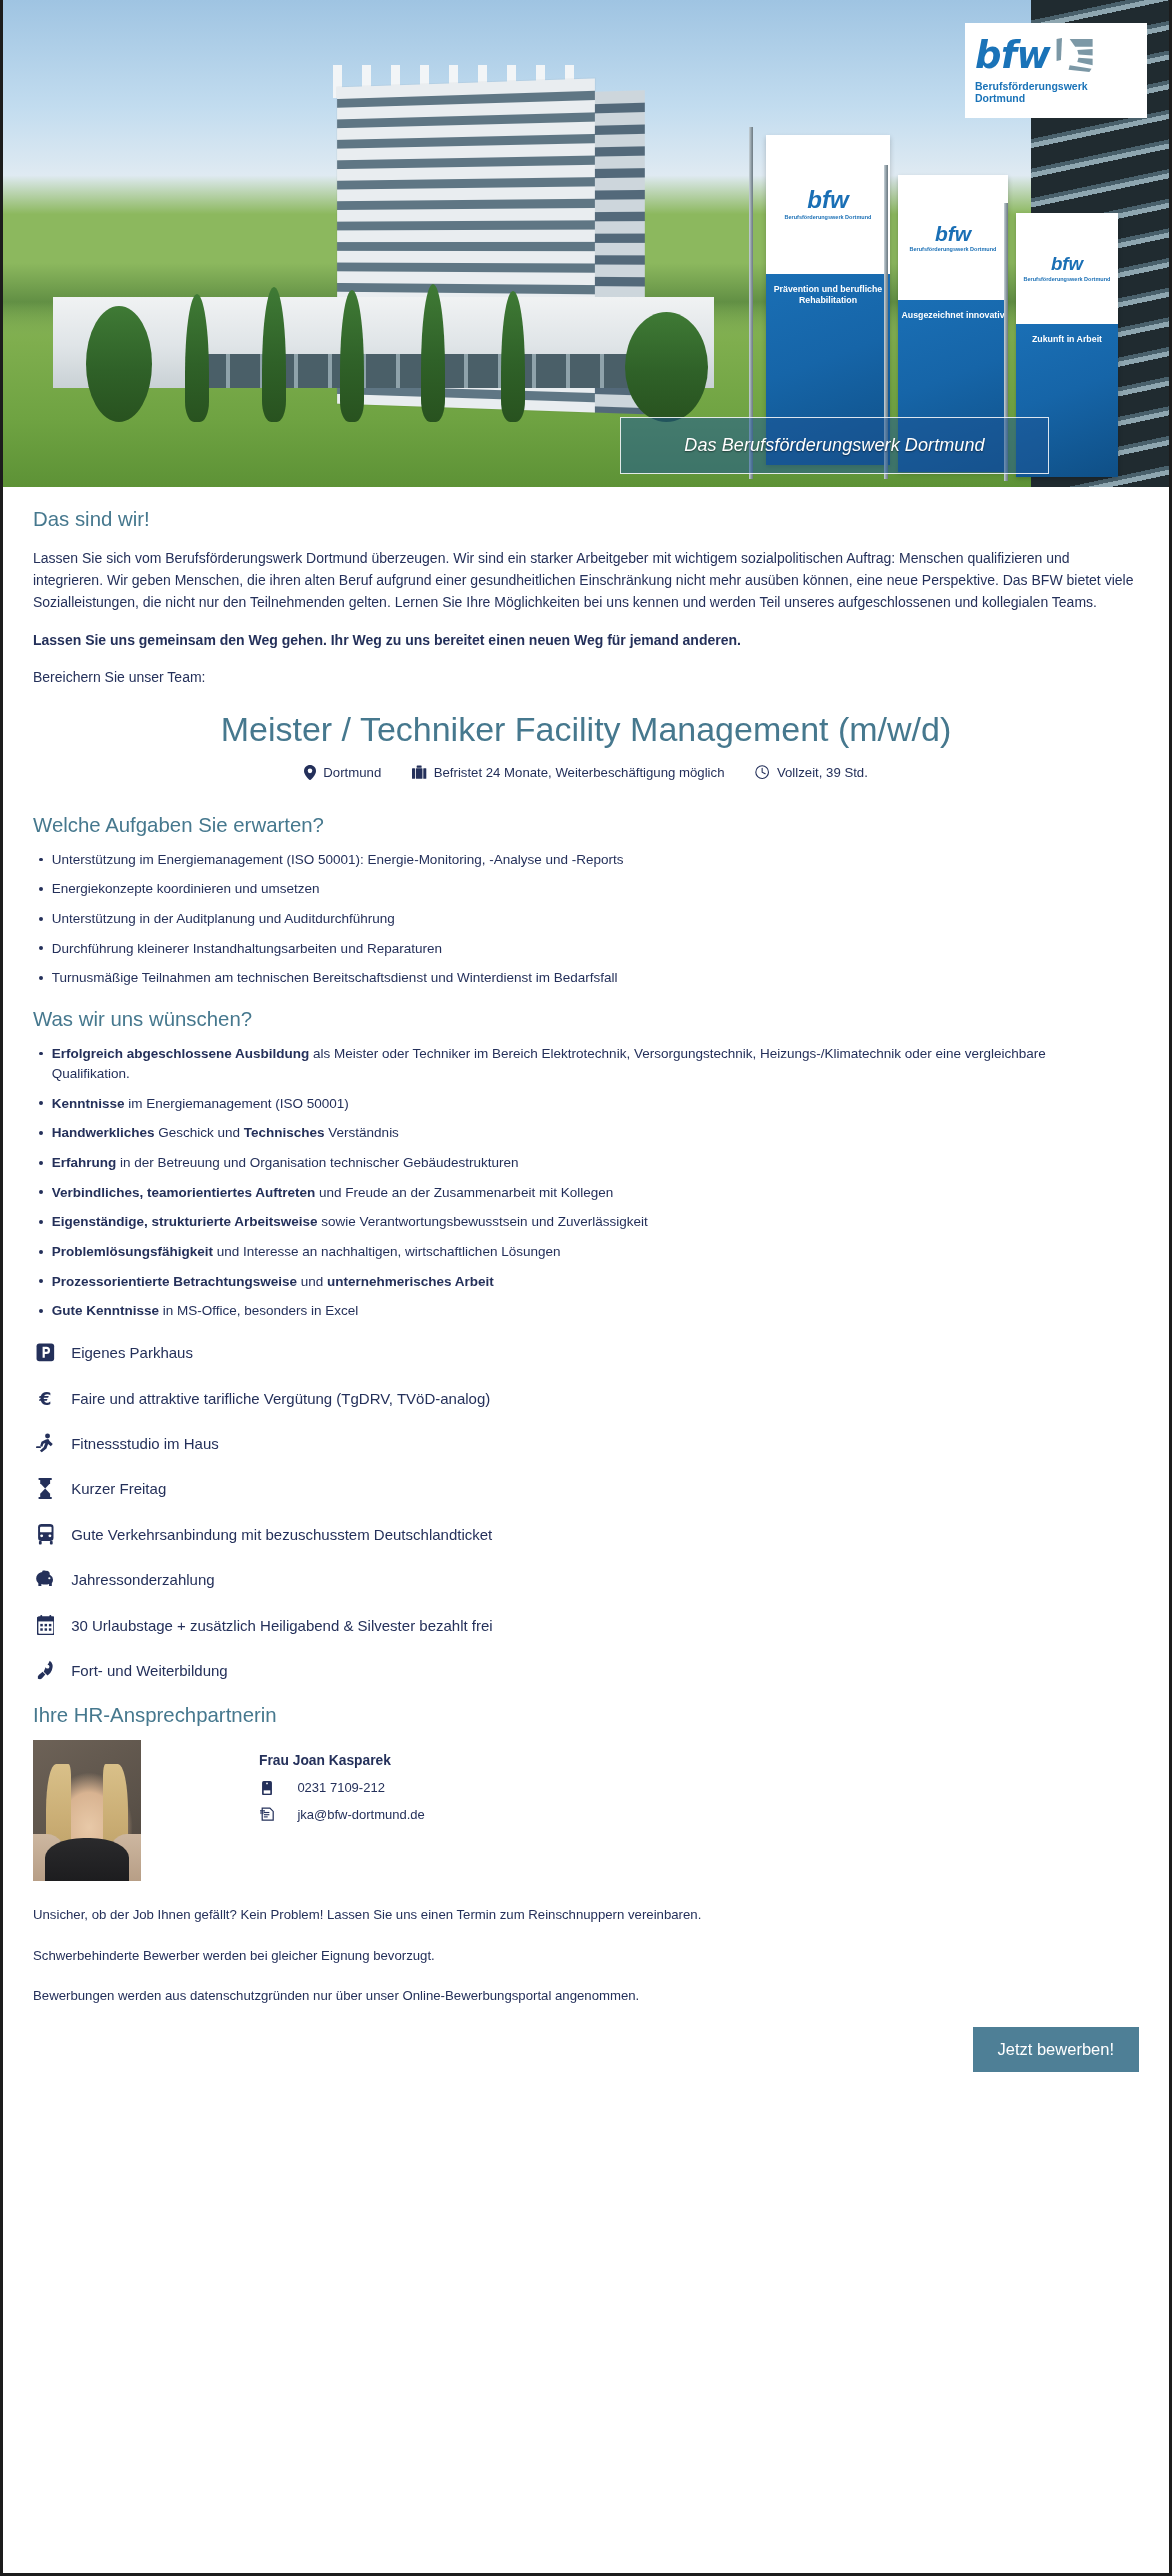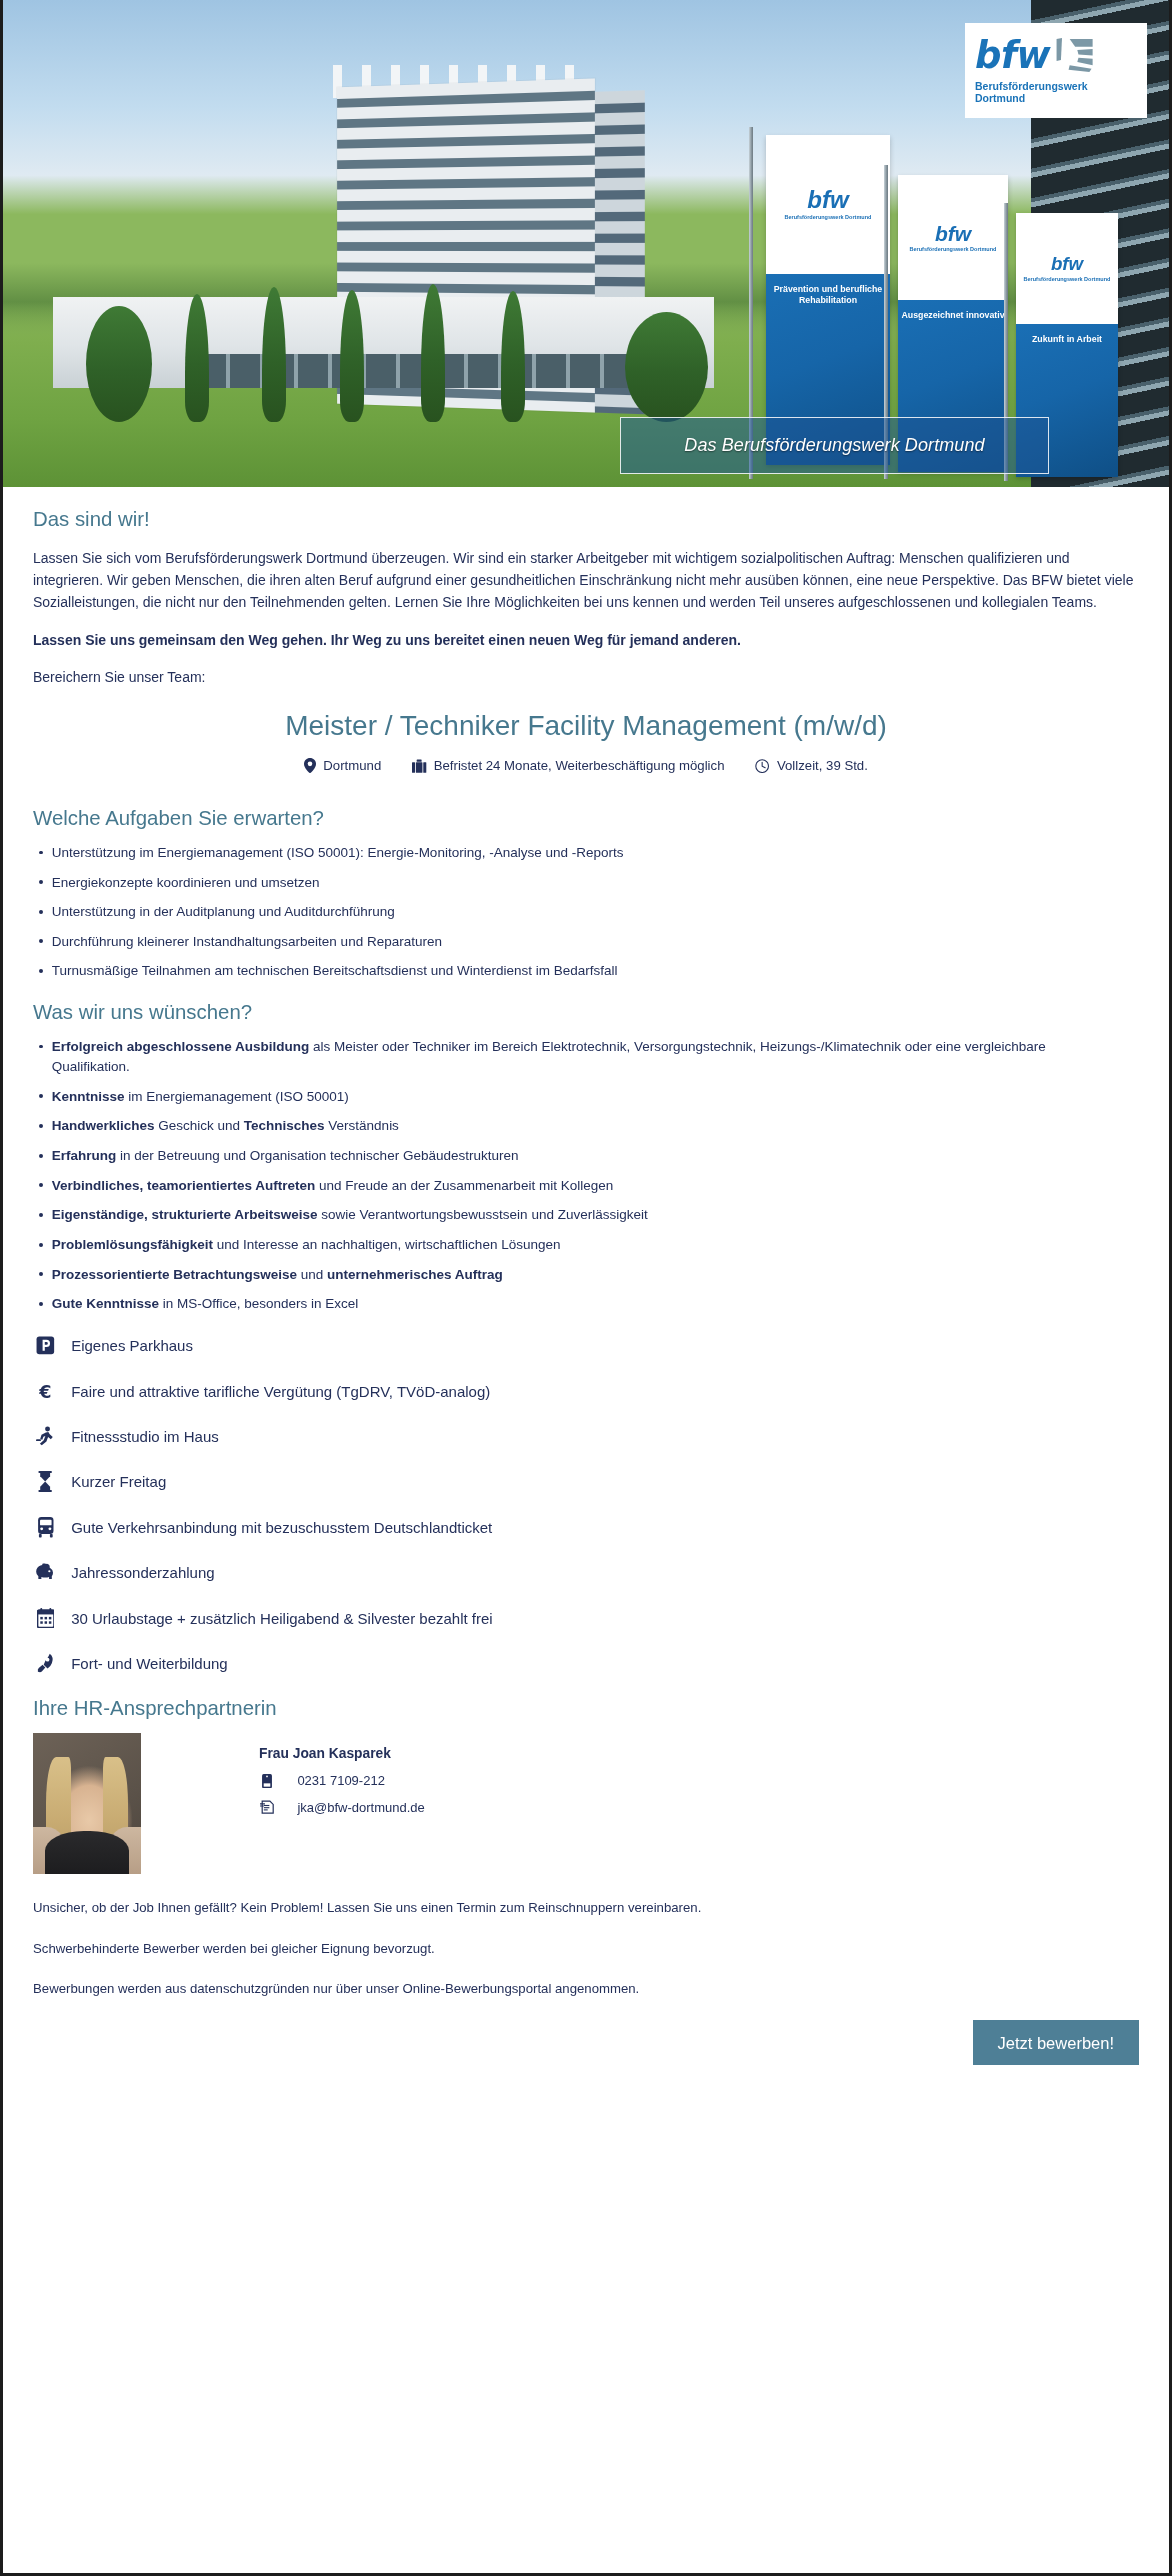--- a/index.html
+++ b/index.html
@@ -195,21 +195,21 @@
     max-width: 1107px;
   }
   p.body.strong { font-weight: 700; }
   p.body.lead { margin-bottom: 11px; }
 
   
   .job-title {
     text-align: center;
     color: #46788e;
     font-weight: 400;
-    font-size: 28px;
+    font-size: 34px;
     line-height: 1.16;
     margin: 22px 0 15.4px 0;
   }
   .job-meta {
     display: flex;
     justify-content: center;
     align-items: center;
     gap: 31px;
     flex-wrap: wrap;
     margin-bottom: 33px;
@@ -453,21 +453,21 @@
 
     <h2 class="section-title tight">Was wir uns wünschen?</h2>
     <ul class="blist">
       <li><b>Erfolgreich abgeschlossene Ausbildung</b><span> als Meister oder Techniker im Bereich Elektrotechnik, Versorgungstechnik, Heizungs-/Klimatechnik oder eine vergleichbare Qualifikation.</span></li>
       <li><b>Kenntnisse</b><span> im Energiemanagement (ISO 50001)</span></li>
       <li><b>Handwerkliches</b><span> Geschick und </span><b>Technisches</b><span> Verständnis</span></li>
       <li><b>Erfahrung</b><span> in der Betreuung und Organisation technischer Gebäudestrukturen</span></li>
       <li><b>Verbindliches, teamorientiertes Auftreten</b><span> und Freude an der Zusammenarbeit mit Kollegen</span></li>
       <li><b>Eigenständige, strukturierte Arbeitsweise</b><span> sowie Verantwortungsbewusstsein und Zuverlässigkeit</span></li>
       <li><b>Problemlösungsfähigkeit</b><span> und Interesse an nachhaltigen, wirtschaftlichen Lösungen</span></li>
-      <li><b>Prozessorientierte Betrachtungsweise</b><span> und </span><b>unternehmerisches Auftrag</b><span></span></li>
+      <li><b>Prozessorientierte Betrachtungsweise</b><span> und </span><b>unternehmerisches Arbeit</b><span></span></li>
       <li><b>Gute Kenntnisse</b><span> in MS-Office, besonders in Excel</span></li>
     </ul>
 
     <div class="benefits">
 
       <div class="benefit">
         <span class="bicon">
           <svg width="18.7" height="18.7" viewBox="0 0 34 34">
             <rect x="1" y="1" width="32" height="32" rx="5" fill="#24305a"></rect>
             <path d="M12 7h7a6.5 6.5 0 0 1 0 13h-3v7h-4V7zm4 4v5h3a2.5 2.5 0 0 0 0-5h-3z" fill="#ffffff"></path>

